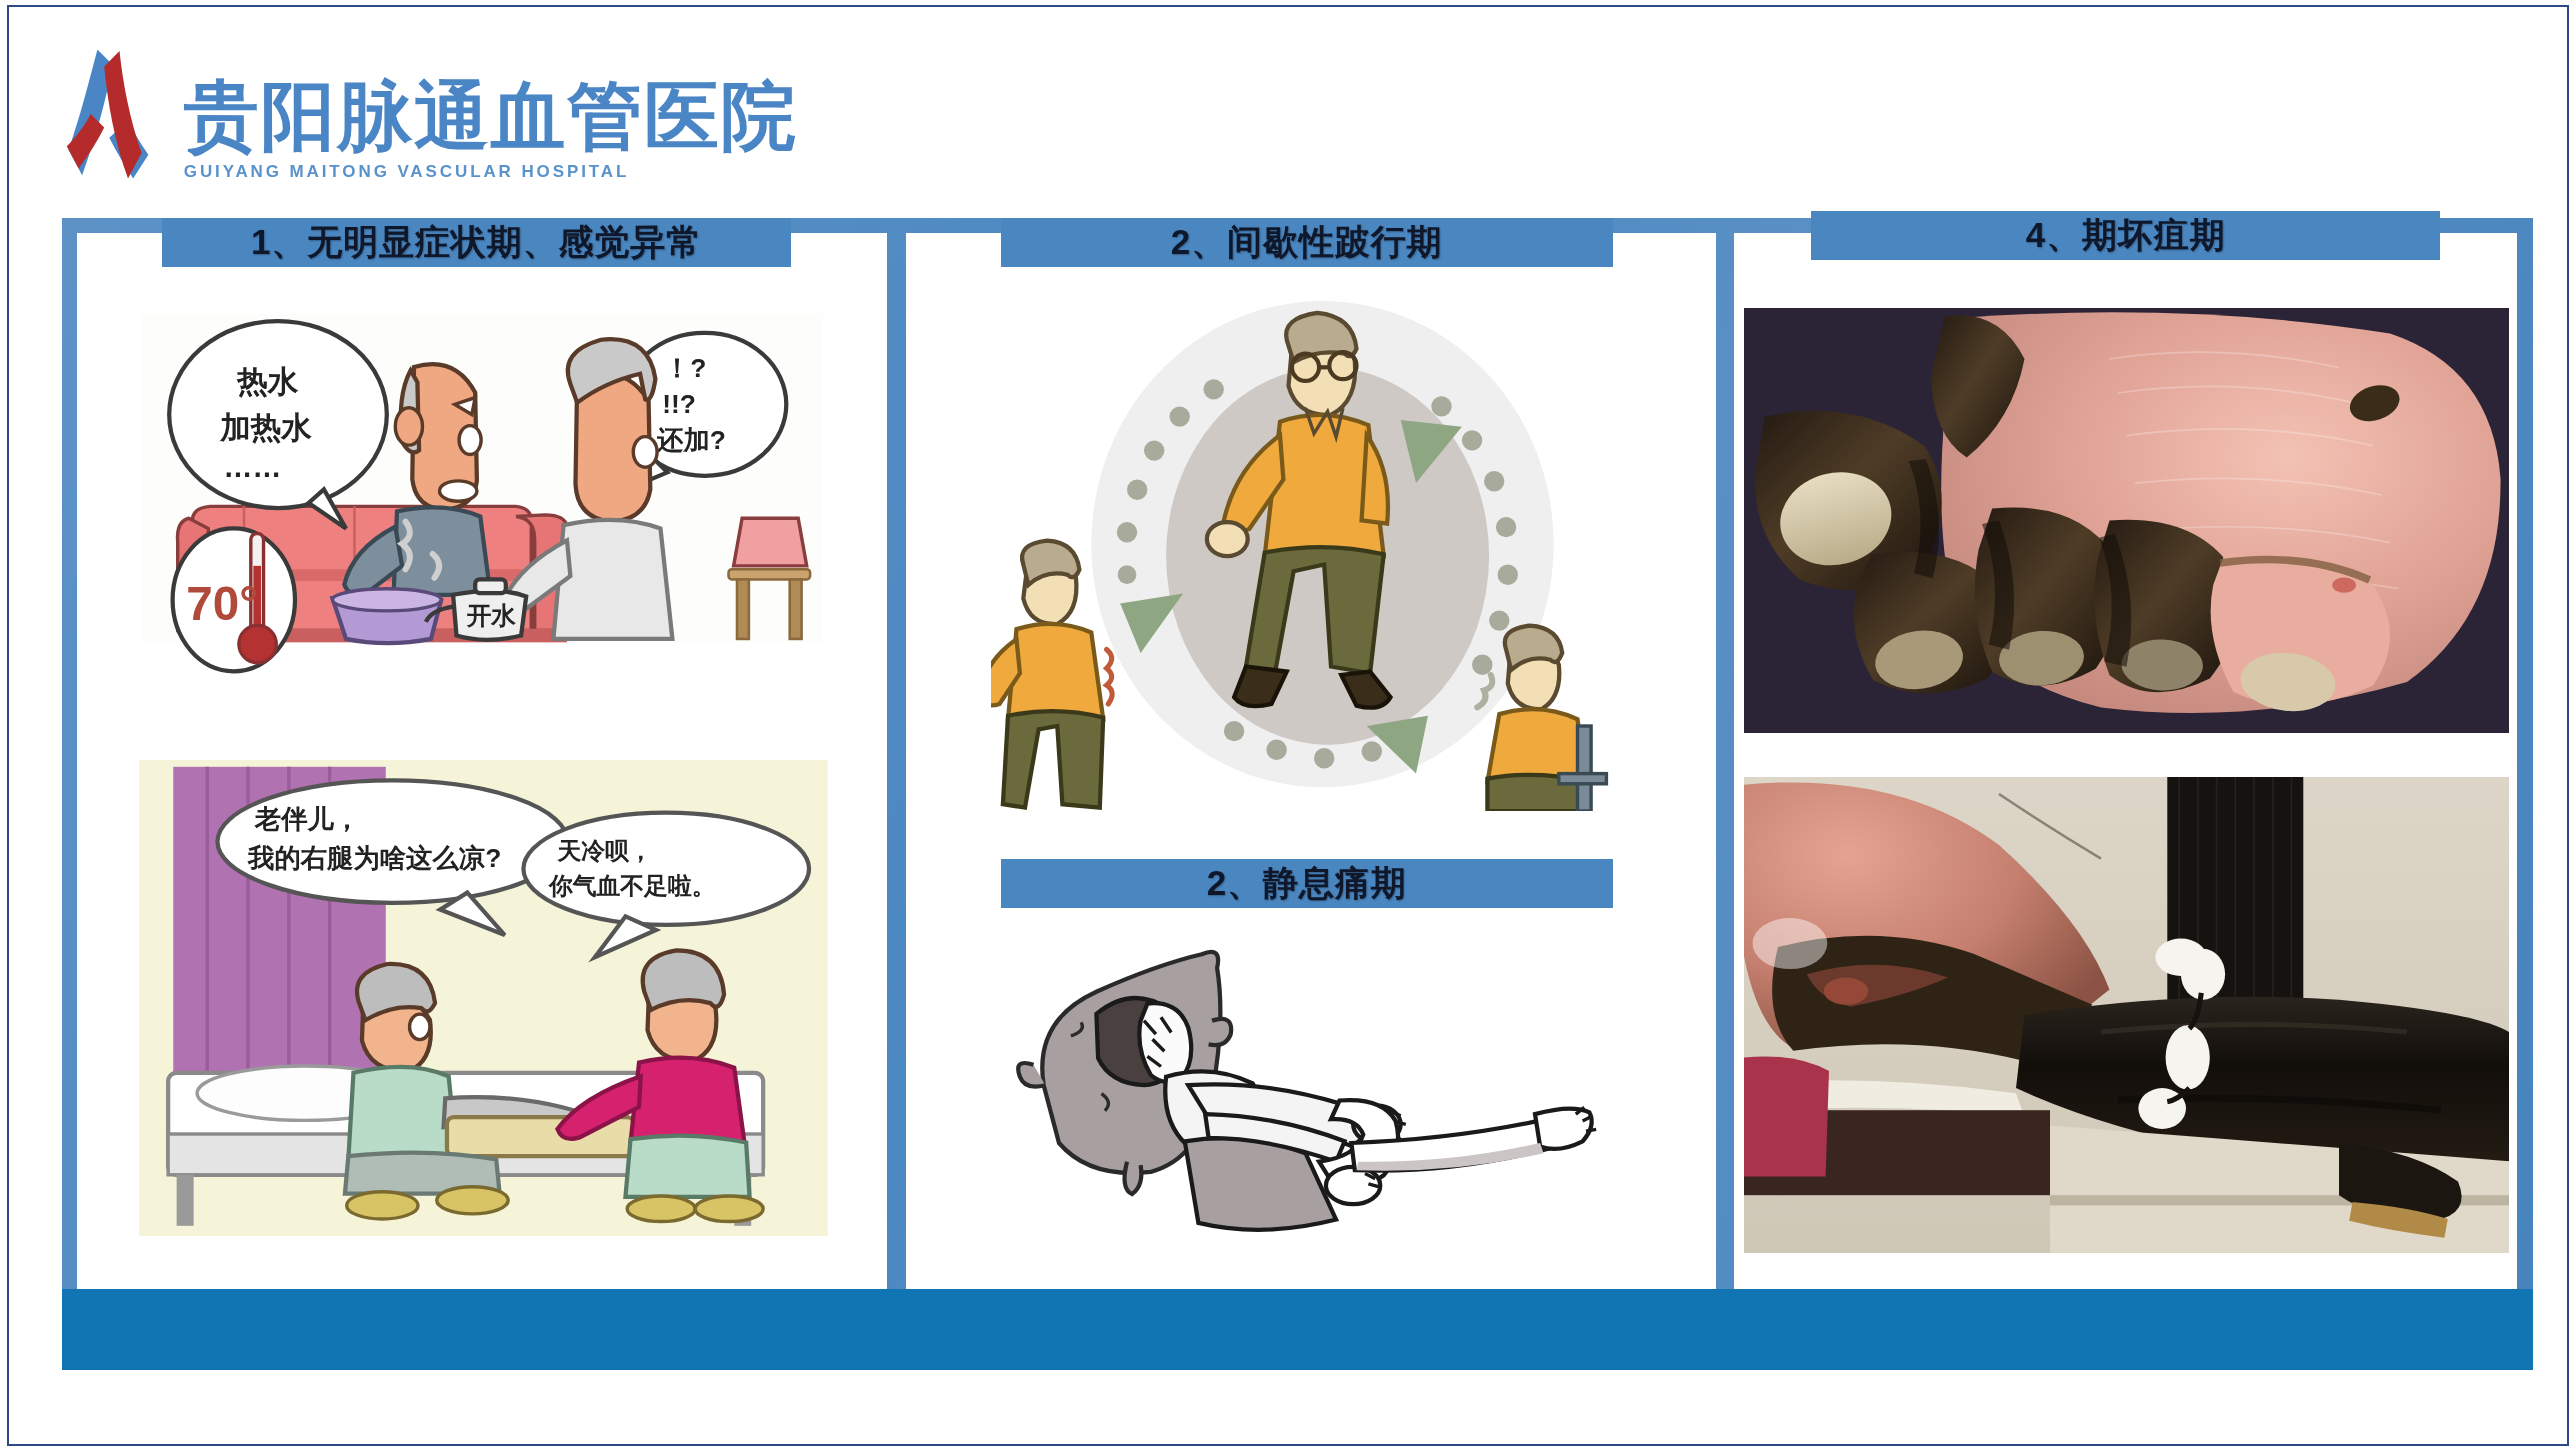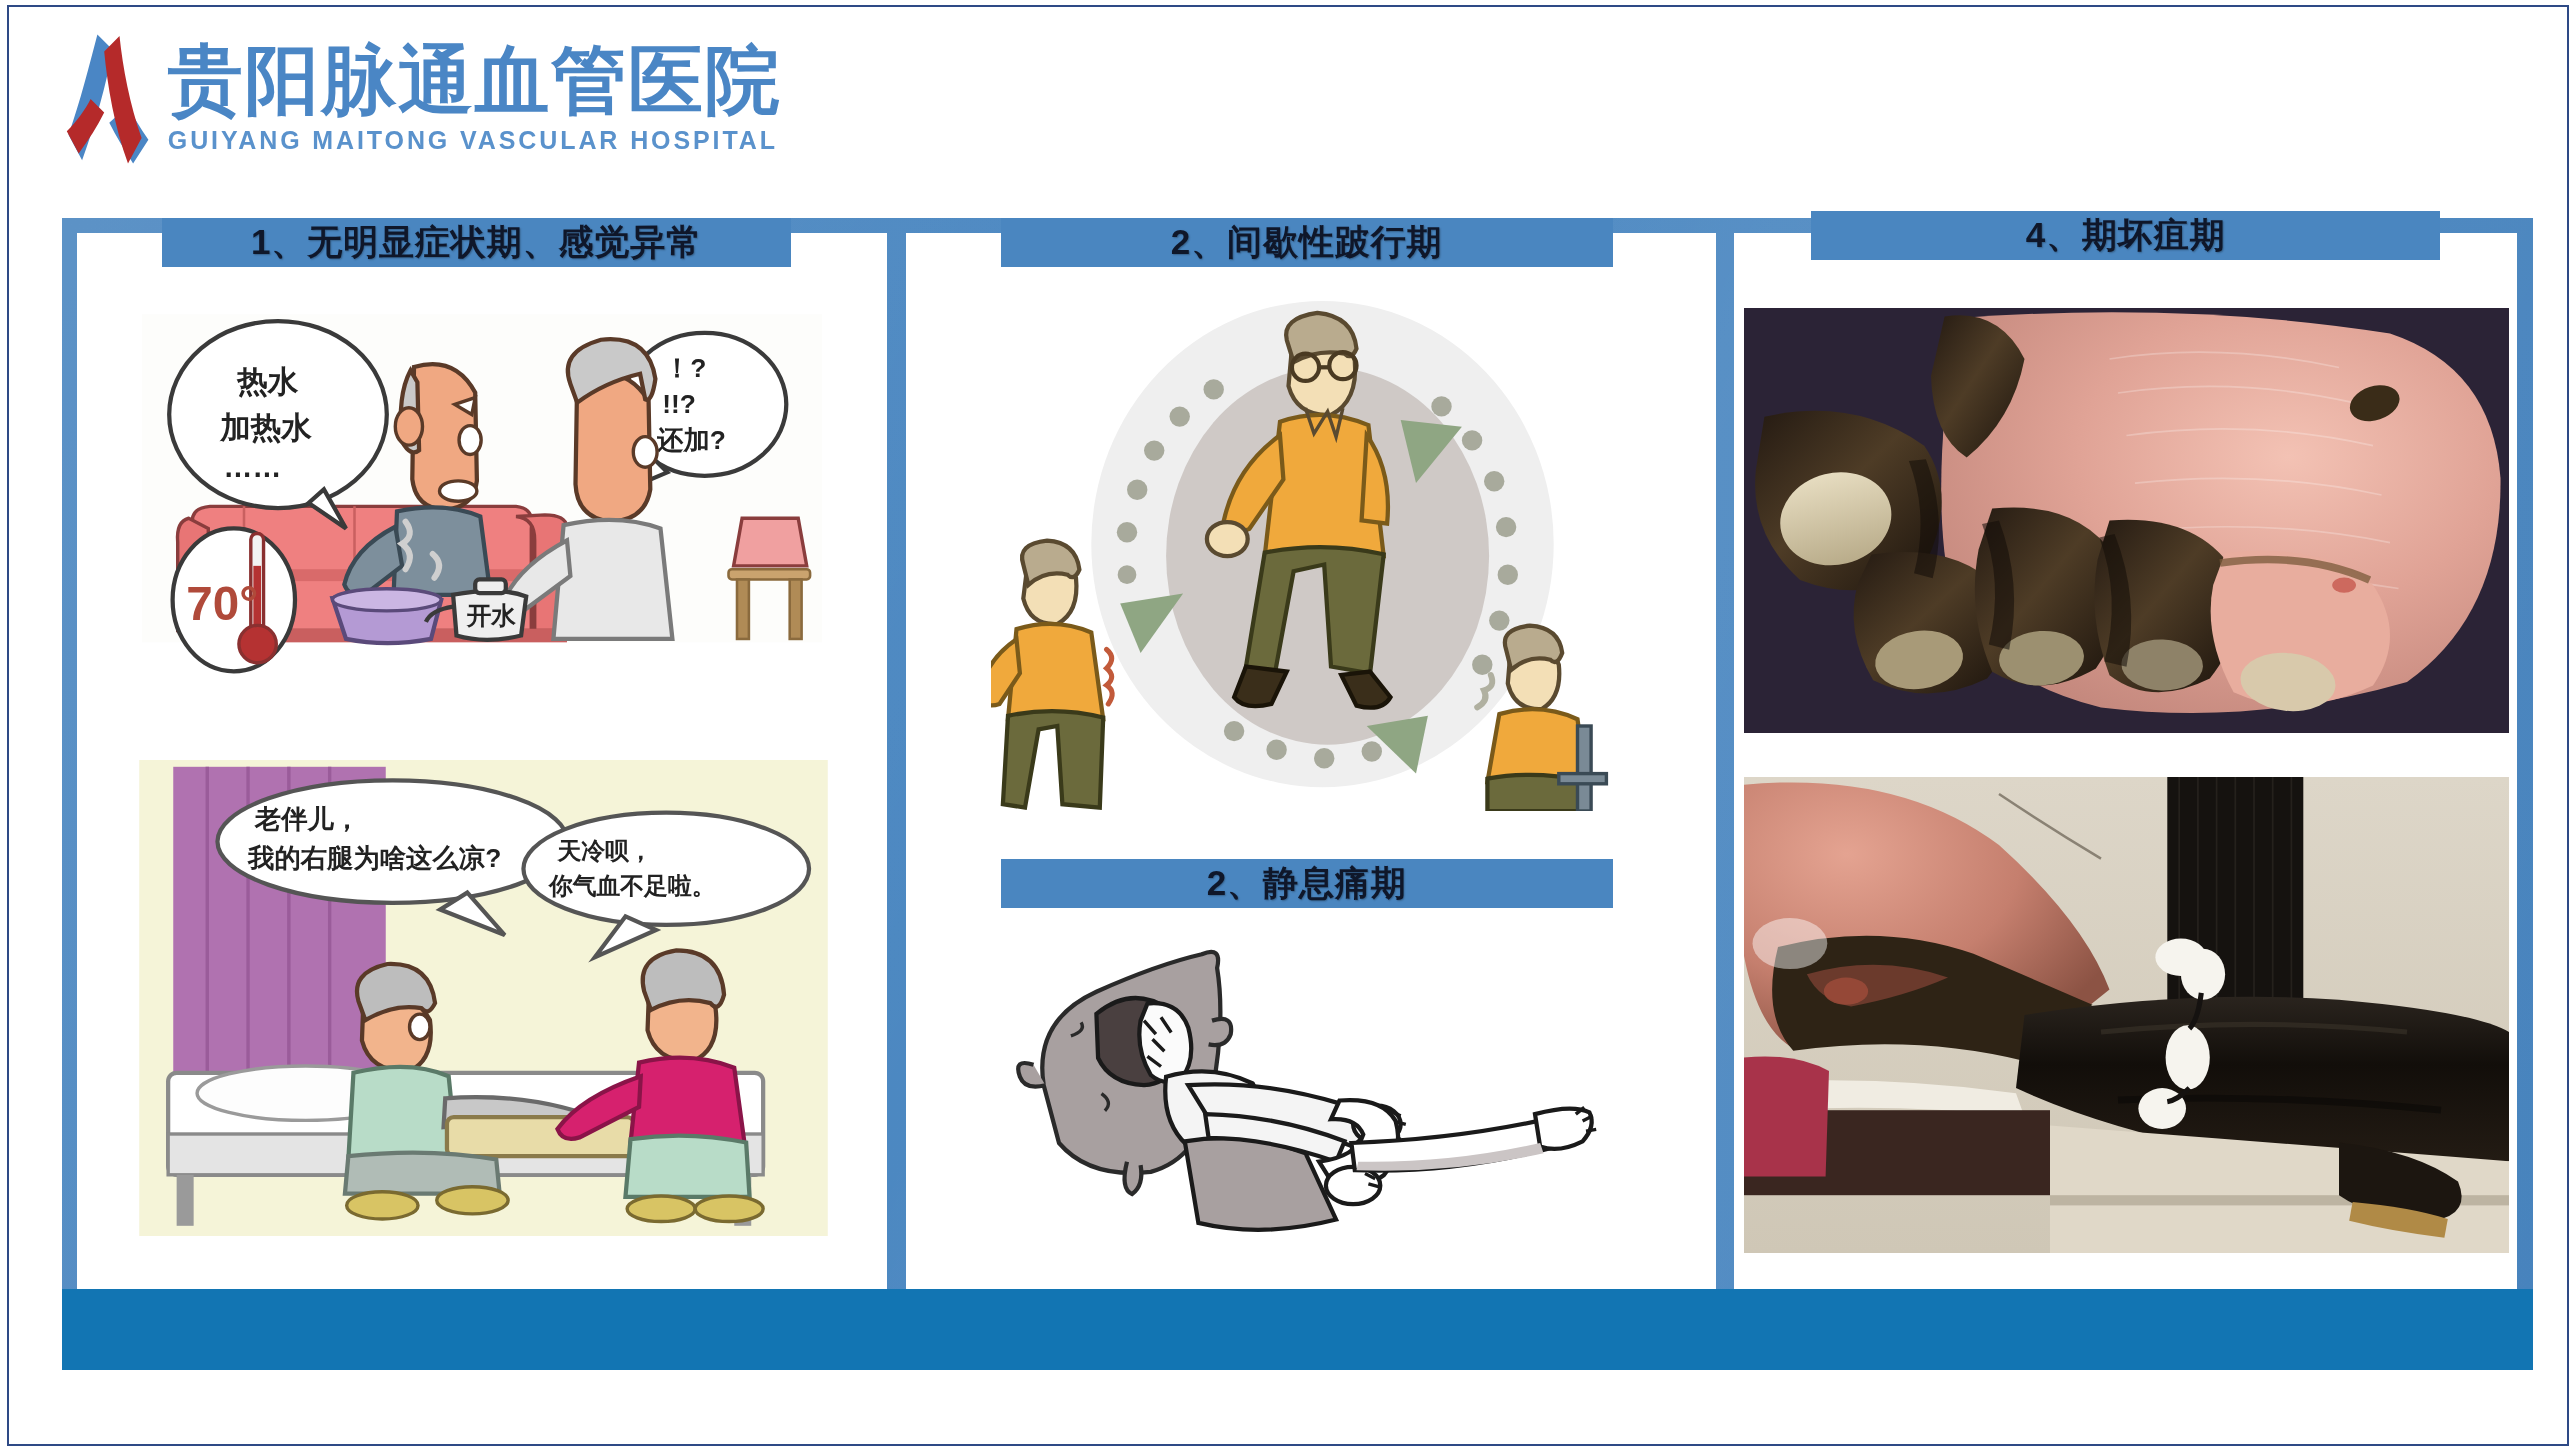--- a/index.html
+++ b/index.html
@@ -15,31 +15,31 @@
     position: absolute; left: 6.8px; top: 5.1px;
     width: 2562px; height: 1441px;
     border: 2.6px solid #2e4a86;
     background: #ffffff;
   }
 
   
   .brand-header {
     position: absolute; left: 51px; top: 8.5px;
     width: 978px; height: 166px;
-    display: flex; align-items: center; gap: 6px;
+    display: flex; align-items: flex-end; gap: 22px;
   }
   .brand-mark { width: 102px; height: 136px; flex: 0 0 auto; }
   .brand-text { display: flex; flex-direction: column; justify-content: center; }
   .brand-cn {
     font-size: 75px; font-weight: 700; letter-spacing: 1.7px;
     color: #4a86c5; line-height: 1.02; white-space: nowrap;
     font-family: "Liberation Sans", "DejaVu Sans", sans-serif;
   }
   .brand-en {
-    font-size: 25px; font-weight: 700; letter-spacing: 2.9px;
+    font-size: 17px; font-weight: 700; letter-spacing: 2.9px;
     color: #5a92cc; margin-top: 6.8px; white-space: nowrap;
   }
 
   
   .board {
     position: absolute; left: 53px; top: 211px;
     width: 2471px; height: 1152px;
     background: linear-gradient(100deg,#4a86c0 0%, #4d89c2 55%, #4783bd 100%);
   }
   .board-bottom-bar {

